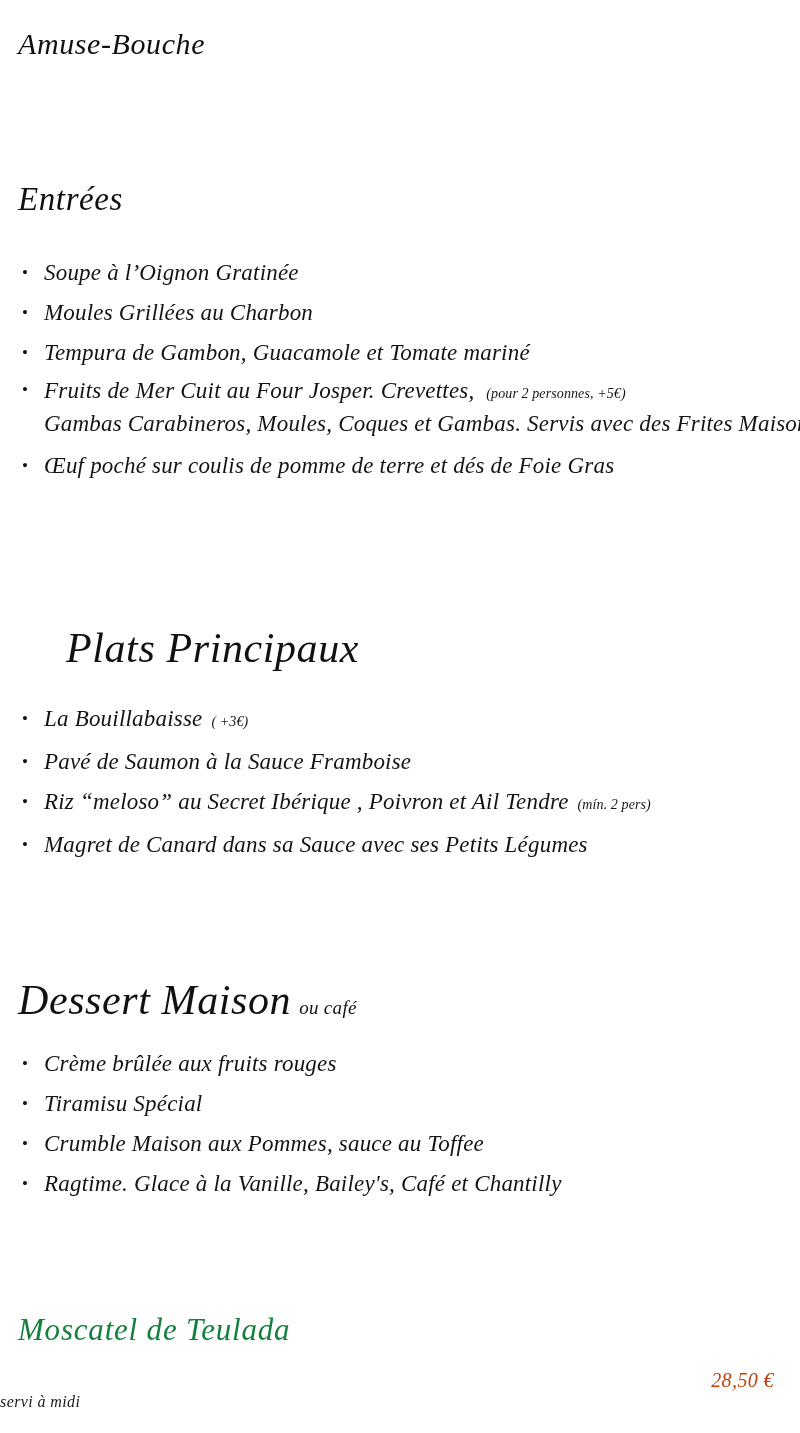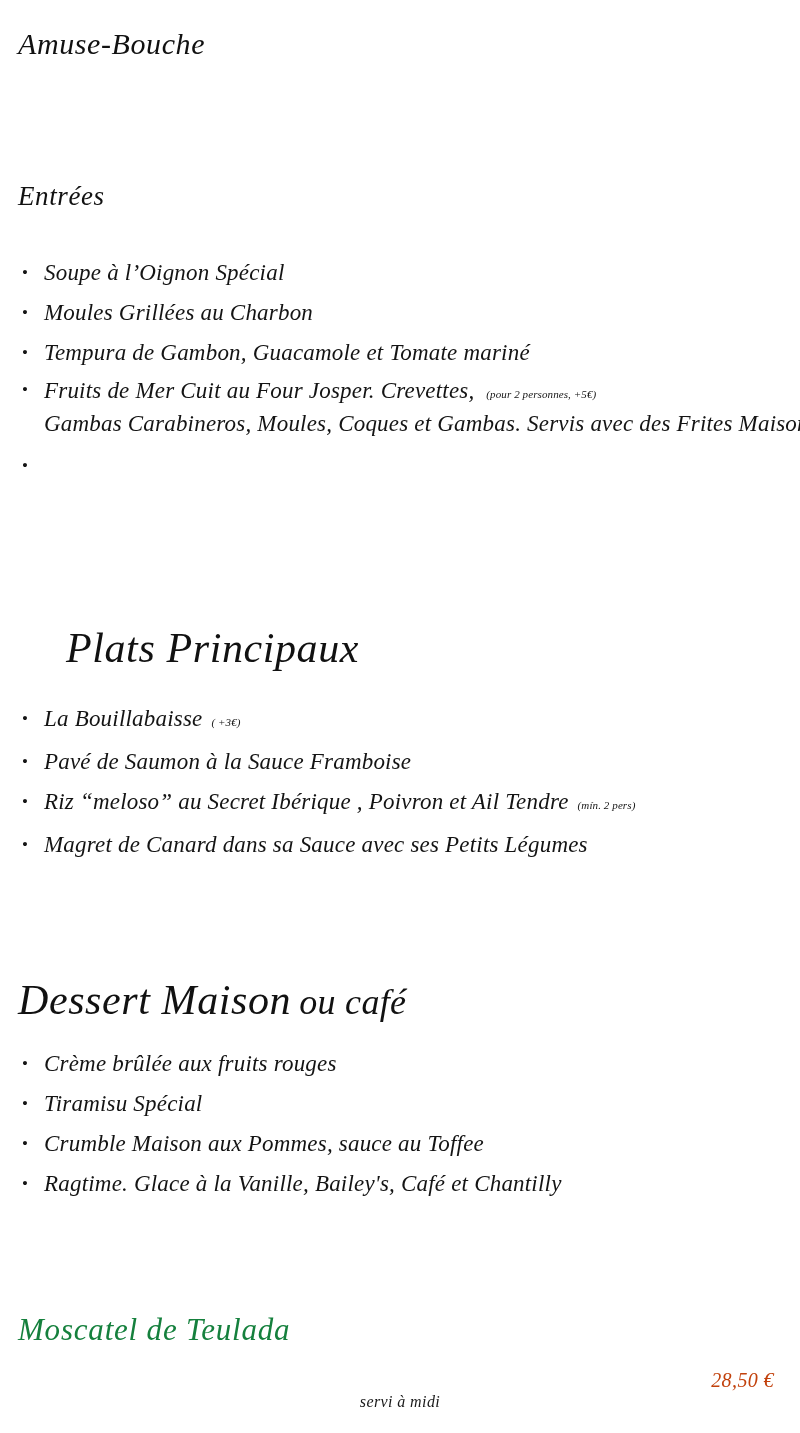--- a/index.html
+++ b/index.html
@@ -35,40 +35,40 @@
     margin: 0;
     white-space: nowrap;
   }
   .heading-amuse {
     font-size: 30px;
     position: absolute;
     left: 18px;
     top: 28px;
   }
   .heading-entrees {
-    font-size: 27px;
+    font-size: 33px;
     position: absolute;
     left: 18px;
     top: 182px;
   }
   .heading-plats {
     font-size: 42px;
     position: absolute;
     left: 18px;
     top: 626px;
     margin-left: 48px;
   }
   .heading-dessert {
     font-size: 42px;
     position: absolute;
     left: 18px;
     top: 978px;
   }
   .heading-suffix {
-    font-size: 36px;
+    font-size: 19px;
     font-style: italic;
     letter-spacing: 0.3px;
     padding-left: 8px;
     margin-top: 36px;
   }
 
   
   .dish-list {
     list-style: none;
     margin: 0;
@@ -102,21 +102,21 @@
   }
   .dish-item.two-line {
     white-space: normal;
     line-height: 30px;
     padding-top: 3px;
     padding-bottom: 7px;
   }
   .dish-item.two-line .bullet { line-height: 33px; }
 
   .dish-note {
-    font-size: 11px;
+    font-size: 14px;
     font-style: italic;
     letter-spacing: 0.1px;
     padding-left: 6px;
   }
   .dish-note.tight { padding-left: 3px; }
   .dish-cont {
     display: block;
     font-style: italic;
     font-size: 23px;
     letter-spacing: 0.2px;
@@ -142,57 +142,58 @@
     font-size: 20px;
     letter-spacing: 0.4px;
     color: #c2410c;
     white-space: nowrap;
   }
   .served-note {
     position: absolute;
     left: 0;
     right: 0;
     top: 1393px;
-    text-align: center;
+    text-align: left;
     font-style: italic;
     font-size: 16px;
     letter-spacing: 0.4px;
     color: #1a1a1a;
   }
 </style>
 </head>
 <body>
 
 <div class="menu-page">
 
   <h2 class="heading heading-amuse">Amuse-Bouche</h2>
 
   <h2 class="heading heading-entrees">Entrées</h2>
 
   <ul class="dish-list list-entrees">
     <li class="dish-item">
       <span class="bullet">•</span>
-      <span>Soupe à l’Oignon Spécial</span>
+      <span>Soupe à l’Oignon Gratinée</span>
     </li>
     <li class="dish-item">
       <span class="bullet">•</span>
       <span>Moules Grillées au Charbon</span>
     </li>
     <li class="dish-item">
       <span class="bullet">•</span>
       <span>Tempura de Gambon, Guacamole et Tomate mariné</span>
     </li>
     <li class="dish-item two-line">
       <span class="bullet">•</span>
       <span>Fruits de Mer Cuit au Four Josper. Crevettes,</span>
       <span class="dish-note">(pour 2 personnes, +5€)</span>
       <span class="dish-cont">Gambas Carabineros, Moules, Coques et Gambas. Servis avec des Frites Maison</span>
     </li>
     <li class="dish-item">
       <span class="bullet">•</span>
+      <span>Œuf poché sur coulis de pomme de terre et dés de Foie Gras</span>
     </li>
   </ul>
 
   <h2 class="heading heading-plats">Plats Principaux</h2>
 
   <ul class="dish-list list-plats">
     <li class="dish-item">
       <span class="bullet">•</span>
       <span>La Bouillabaisse</span>
       <span class="dish-note tight">( +3€)</span>

